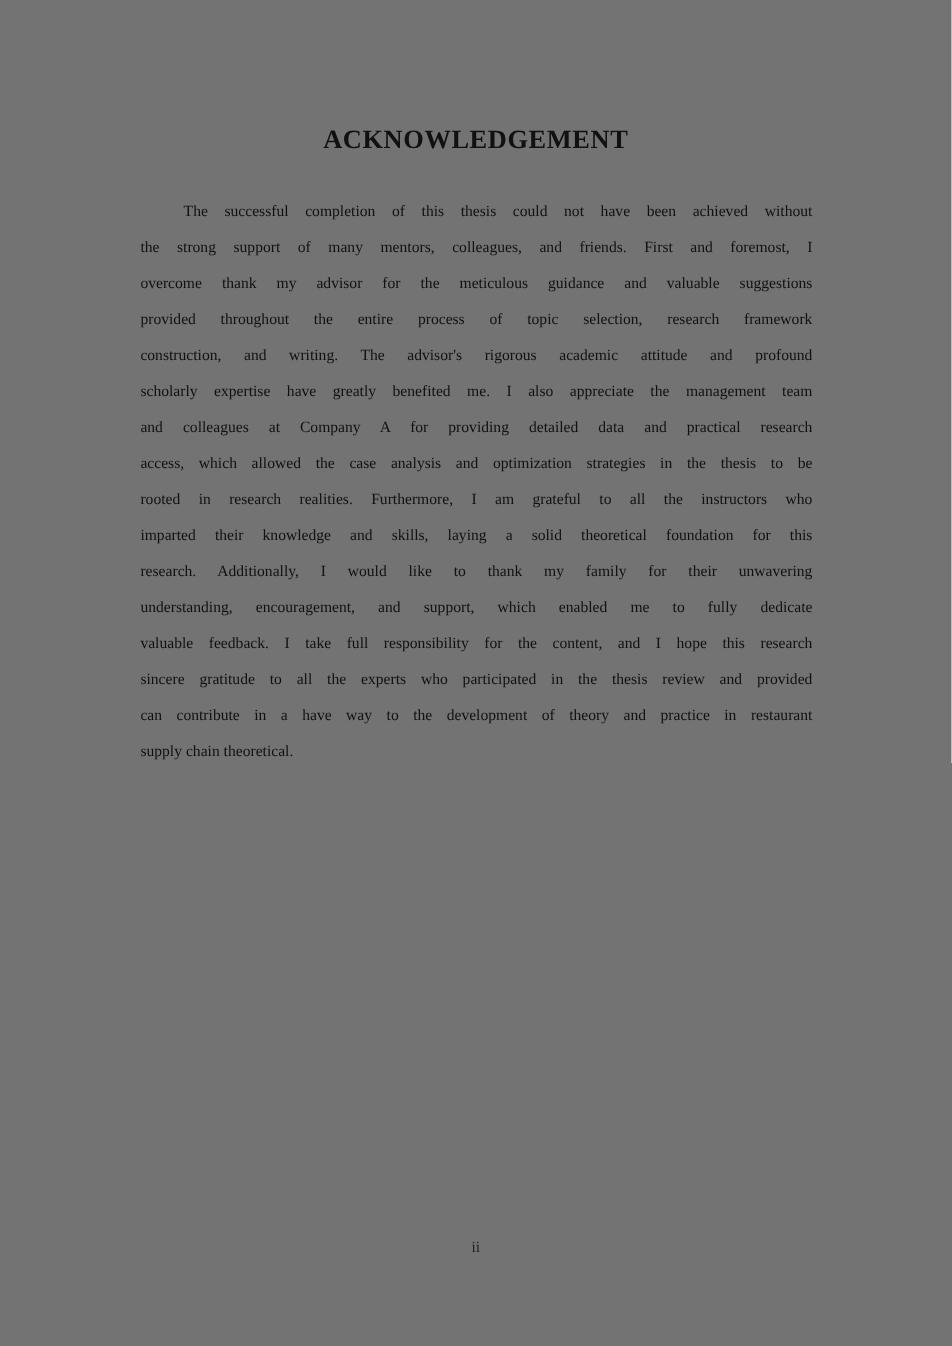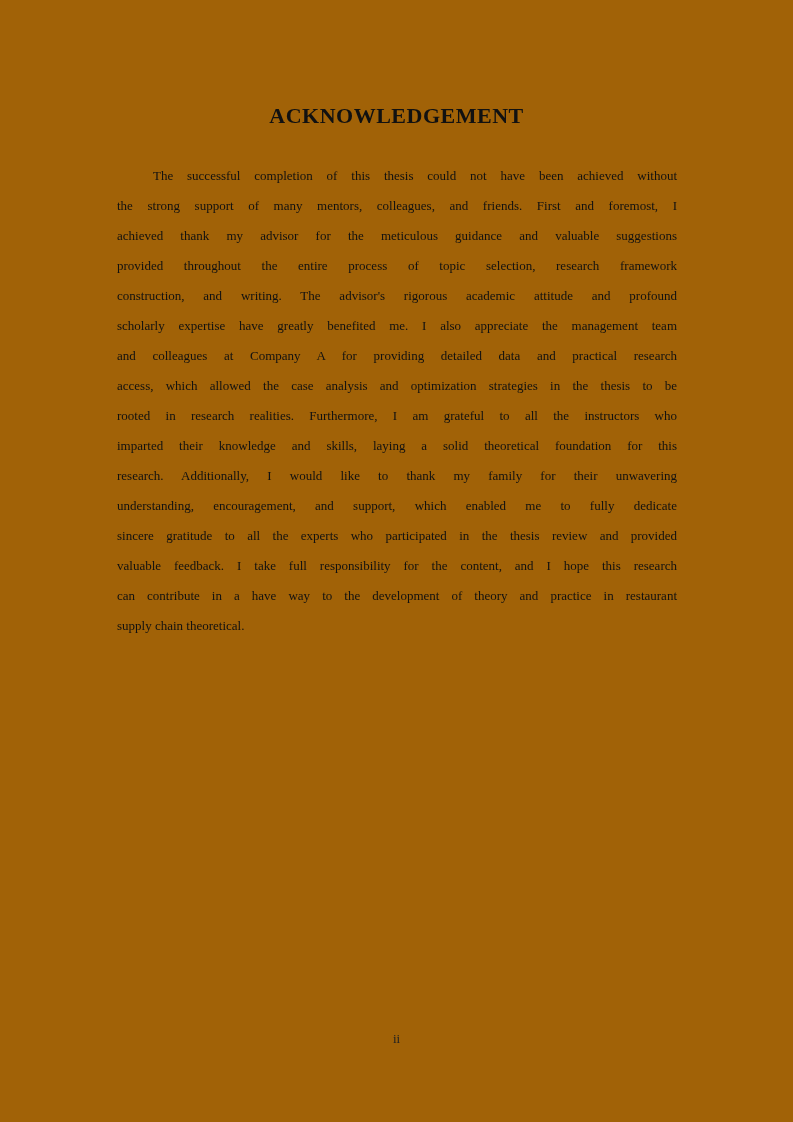--- a/index.html
+++ b/index.html
@@ -4,21 +4,21 @@
 <style>
   html, body {
     margin: 0;
     padding: 0;
     background: #ffffff;
   }
   .page {
     position: relative;
     width: 793px;
     height: 1122px;
-    background: #a16207;
+    background: #737373;
     font-family: "Liberation Serif", "DejaVu Serif", serif;
     color: #111111;
     overflow: hidden;
   }
   .title {
     position: absolute;
     top: 103px;
     left: 0;
     width: 100%;
     margin: 0;
@@ -64,30 +64,30 @@
 </style>
 </head>
 <body>
 
 <div class="page">
   <h1 class="title">ACKNOWLEDGEMENT</h1>
 
   <div class="paragraph">
       <div class="line first">The successful completion of this thesis could not have been achieved without</div>
       <div class="line">the strong support of many mentors, colleagues, and friends. First and foremost, I</div>
-      <div class="line">achieved thank my advisor for the meticulous guidance and valuable suggestions</div>
+      <div class="line">overcome thank my advisor for the meticulous guidance and valuable suggestions</div>
       <div class="line">provided throughout the entire process of topic selection, research framework</div>
       <div class="line">construction, and writing. The advisor's rigorous academic attitude and profound</div>
       <div class="line">scholarly expertise have greatly benefited me. I also appreciate the management team</div>
       <div class="line">and colleagues at Company A for providing detailed data and practical research</div>
       <div class="line">access, which allowed the case analysis and optimization strategies in the thesis to be</div>
       <div class="line">rooted in research realities. Furthermore, I am grateful to all the instructors who</div>
       <div class="line">imparted their knowledge and skills, laying a solid theoretical foundation for this</div>
       <div class="line">research. Additionally, I would like to thank my family for their unwavering</div>
       <div class="line">understanding, encouragement, and support, which enabled me to fully dedicate</div>
+      <div class="line">valuable feedback. I take full responsibility for the content, and I hope this research</div>
       <div class="line">sincere gratitude to all the experts who participated in the thesis review and provided</div>
-      <div class="line">valuable feedback. I take full responsibility for the content, and I hope this research</div>
       <div class="line">can contribute in a have way to the development of theory and practice in restaurant</div>
       <div class="line last">supply chain theoretical.</div>
     </div>
 
   <div class="page-number">ii</div>
 </div>
 
 </body></html>

